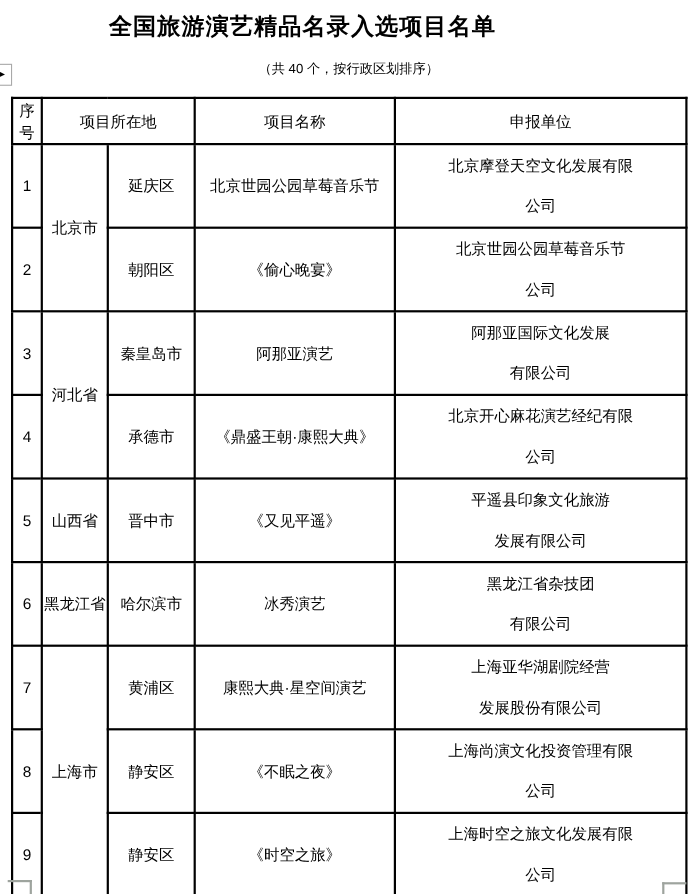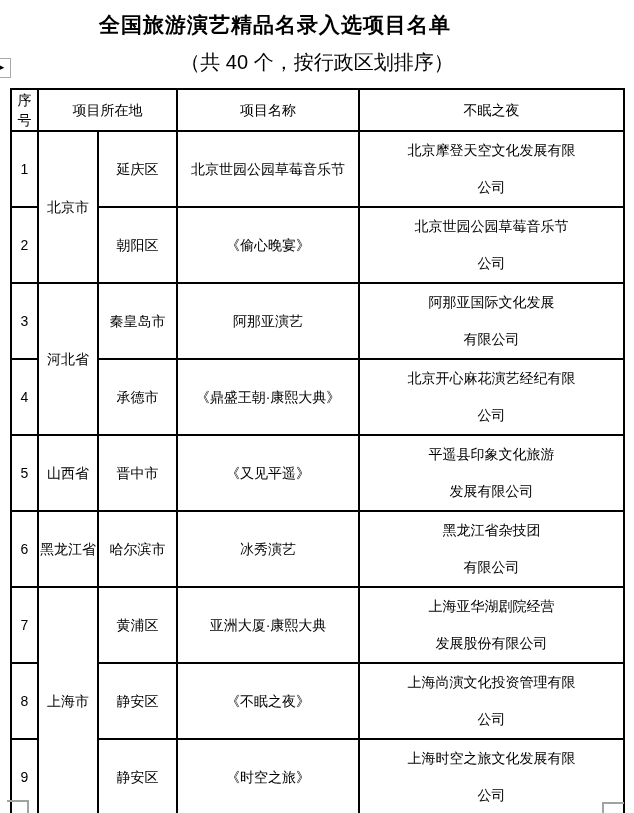--- a/index.html
+++ b/index.html
@@ -25,21 +25,21 @@
     font-weight: 700;
     letter-spacing: 1px;
     line-height: 28px;
   }
   .doc-subtitle {
     position: absolute;
     top: 50px;
     left: 0;
     width: 634px;
     text-align: center;
-    font-size: 20px;
+    font-size: 12px;
     font-weight: 400;
     line-height: 24px;
   }
   .margin-marker {
     position: absolute;
     left: -10px;
     top: 58px;
     width: 19px;
     height: 18px;
     background: #ffffff;
@@ -119,21 +119,21 @@
     <col style="width:79px">
     <col style="width:182px">
     <col style="width:265px">
   </colgroup>
   <tbody>
       <tr class="header-row">
     <td>序
 号</td>
     <td colspan="2">项目所在地</td>
     <td>项目名称</td>
-    <td>不眠之夜</td>
+    <td>申报单位</td>
   </tr>
   <tr class="body-row">
     <td>1</td>
     <td rowspan="2">北京市</td>
     <td>延庆区</td>
     <td>北京世园公园草莓音乐节</td>
     <td>北京摩登天空文化发展有限
 公司</td>
   </tr>
   <tr class="body-row">
@@ -171,21 +171,21 @@
     <td>黑龙江省</td>
     <td>哈尔滨市</td>
     <td>冰秀演艺</td>
     <td>黑龙江省杂技团
 有限公司</td>
   </tr>
   <tr class="body-row">
     <td>7</td>
     <td rowspan="3">上海市</td>
     <td>黄浦区</td>
-    <td>亚洲大厦·康熙大典</td>
+    <td>康熙大典·星空间演艺</td>
     <td>上海亚华湖剧院经营
 发展股份有限公司</td>
   </tr>
   <tr class="body-row">
     <td>8</td>
     <td>静安区</td>
     <td>《不眠之夜》</td>
     <td>上海尚演文化投资管理有限
 公司</td>
   </tr>

